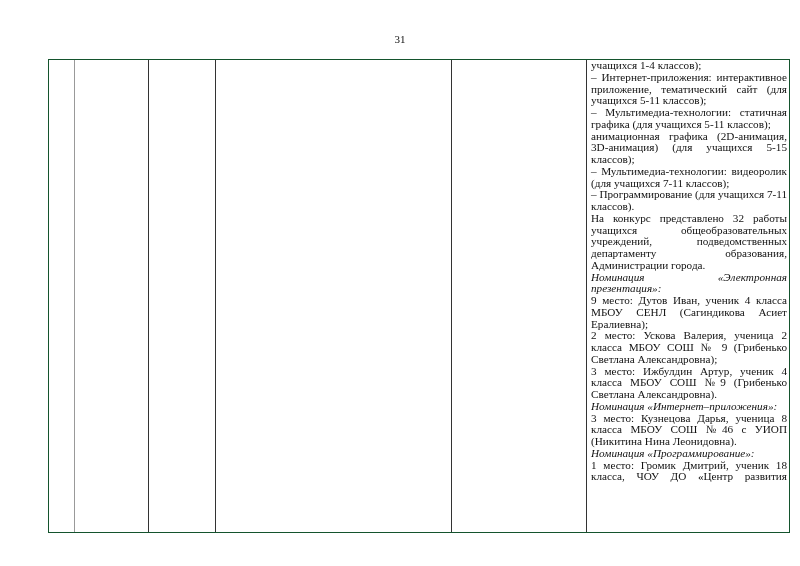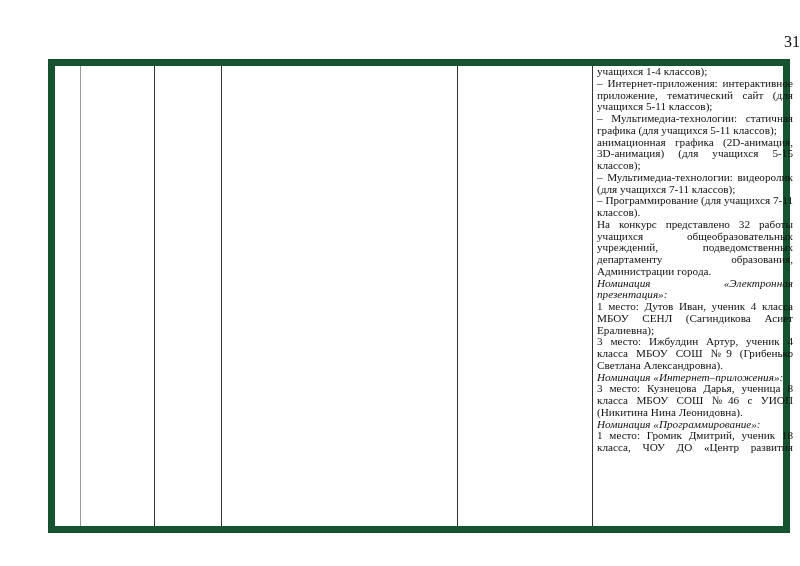--- a/index.html
+++ b/index.html
@@ -1,21 +1,21 @@
 <!DOCTYPE html>
 <html><head>
 <meta charset="utf-8">
 <style>
   html, body { margin: 0; padding: 0; background: #ffffff; }
   body { width: 800px; height: 566px; position: relative; overflow: hidden;
          font-family: "Liberation Serif", "DejaVu Serif", serif; color: #111; }
-  .page-num { position: absolute; top: 33px; left: 0; width: 800px; text-align: right;
-              font-size: 16px; }
+  .page-num { position: absolute; top: 33px; left: 0; width: 800px; text-align: center;
+              font-size: 11px; }
   .table { position: absolute; left: 48px; top: 59px; width: 742px; height: 474px;
-           border: 7px solid #14532d; box-sizing: border-box; }
+           border: 1px solid #14532d; box-sizing: border-box; }
   .col-line { position: absolute; top: 0; bottom: 0; width: 0; border-left: 1px solid #333; }
   .col-line.light { border-left-color: #999; }
   .cell-text { position: absolute; left: 539px; top: 0; width: 201px; box-sizing: border-box;
                padding: 0 2px 0 3px; font-size: 11.2px; line-height: 11.75px; text-align: justify; }
   .cell-text p { margin: 0; }
   .cell-text p.just { text-align-last: justify; }
   .nom { font-style: italic; }
 </style>
 </head>
 <body>
@@ -31,20 +31,21 @@
 
   <div class="cell-text">
     <p>учащихся 1-4 классов);</p>
     <p>–  Интернет-приложения: интерактивное приложение, тематический сайт (для учащихся 5-11 классов);</p>
     <p>–  Мультимедиа-технологии: статичная графика (для учащихся 5-11 классов);</p>
     <p>анимационная графика (2D-анимация, 3D-анимация) (для учащихся 5-15 классов);</p>
     <p>–  Мультимедиа-технологии: видеоролик (для учащихся 7-11 классов);</p>
     <p>–  Программирование (для учащихся 7-11 классов).</p>
     <p>На конкурс представлено 32 работы учащихся общеобразовательных учреждений, подведомственных департаменту образования, Администрации города.</p>
     <p class="nom">Номинация «Электронная презентация»:</p>
-    <p>1 место: Дутов Иван, ученик 4 класса МБОУ СЕНЛ (Сагиндикова Асиет Ералиевна);</p>
+    <p>9 место: Дутов Иван, ученик 4 класса МБОУ СЕНЛ (Сагиндикова Асиет Ералиевна);</p>
+    <p>2 место: Ускова Валерия, ученица 2 класса МБОУ СОШ № 9 (Грибенько Светлана Александровна);</p>
     <p>3 место: Ижбулдин Артур, ученик 4 класса МБОУ СОШ №9 (Грибенько Светлана Александровна).</p>
     <p class="nom">Номинация «Интернет–приложения»:</p>
     <p>3 место: Кузнецова Дарья, ученица 8 класса МБОУ СОШ №46 с УИОП (Никитина Нина Леонидовна).</p>
     <p class="nom">Номинация «Программирование»:</p>
     <p class="just">1 место: Громик Дмитрий, ученик 18 класса, ЧОУ ДО «Центр развития</p>
   </div>
 </div>
 
 </body></html>

